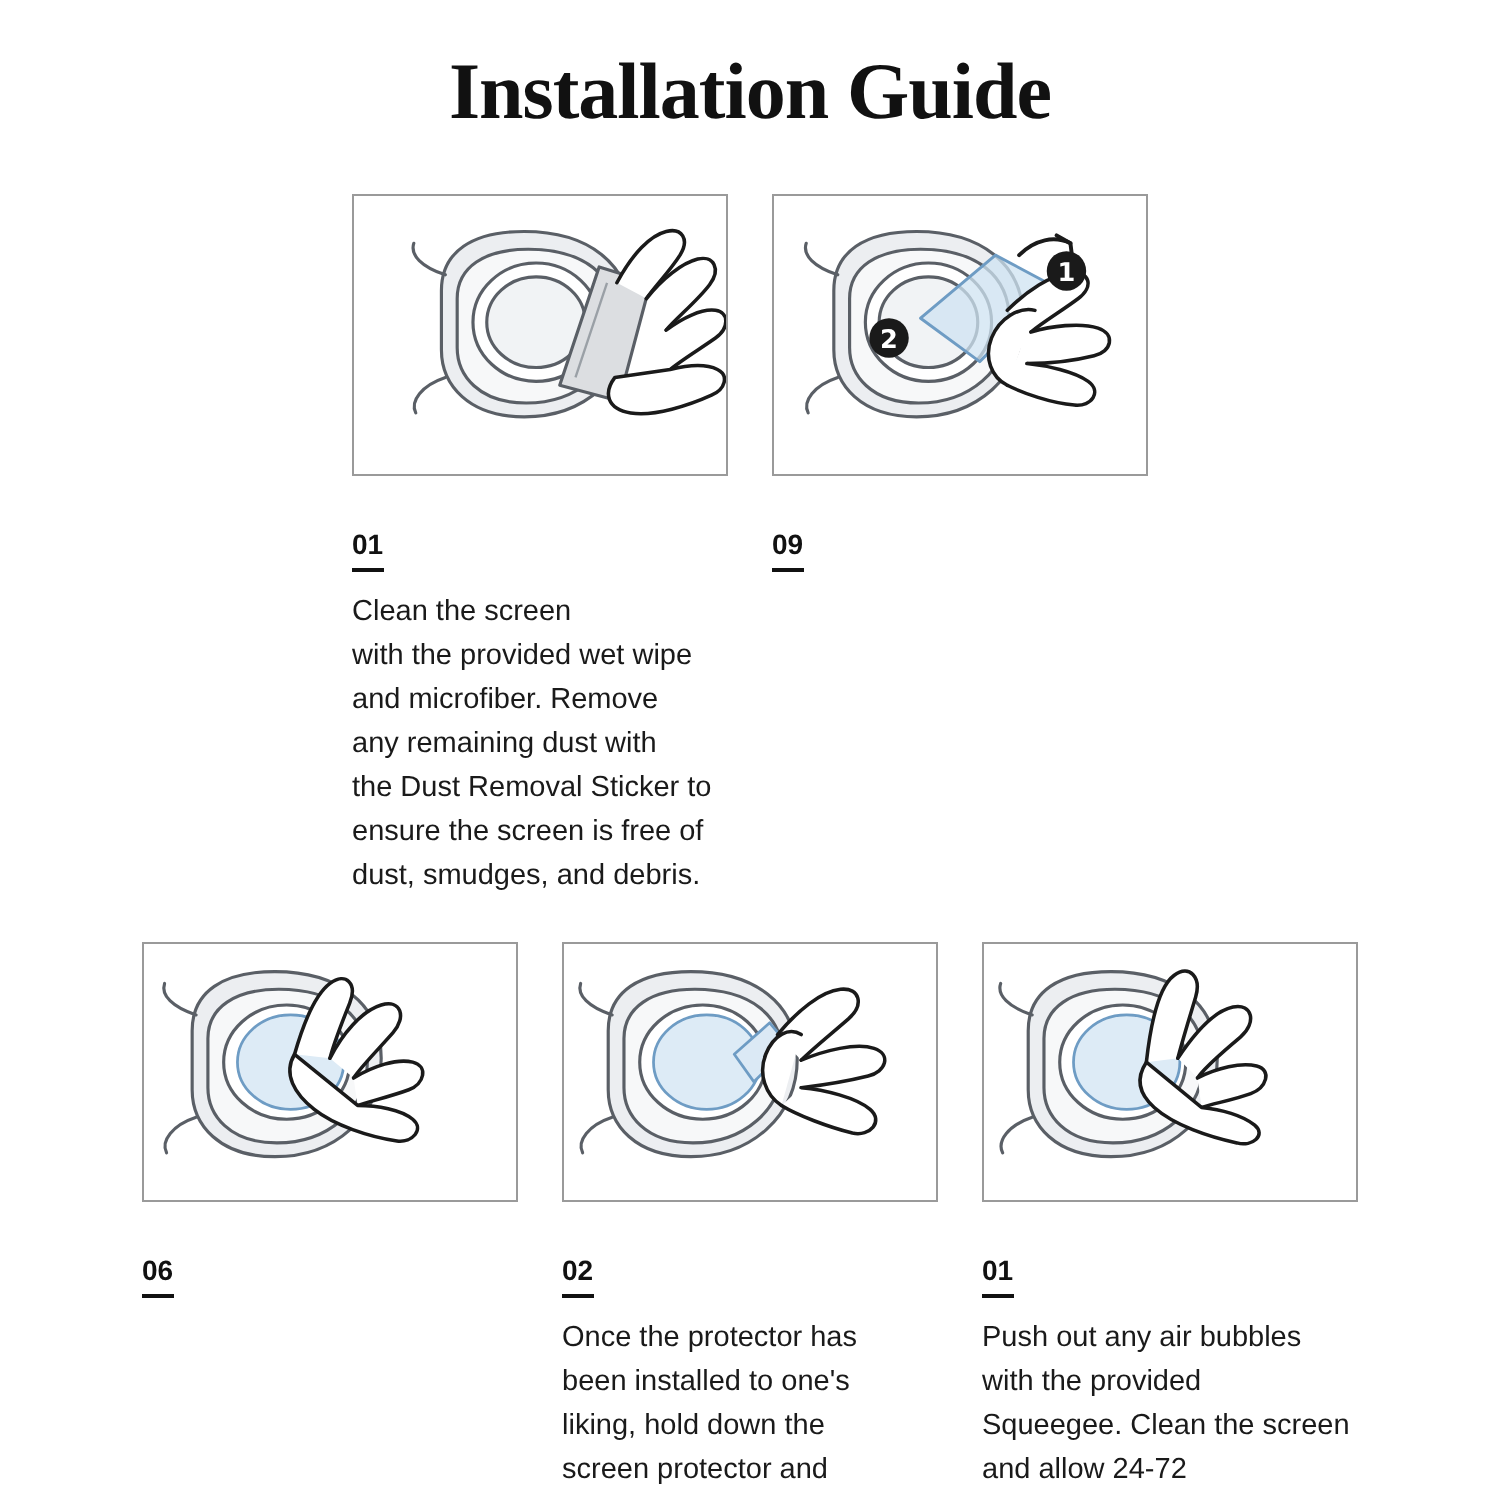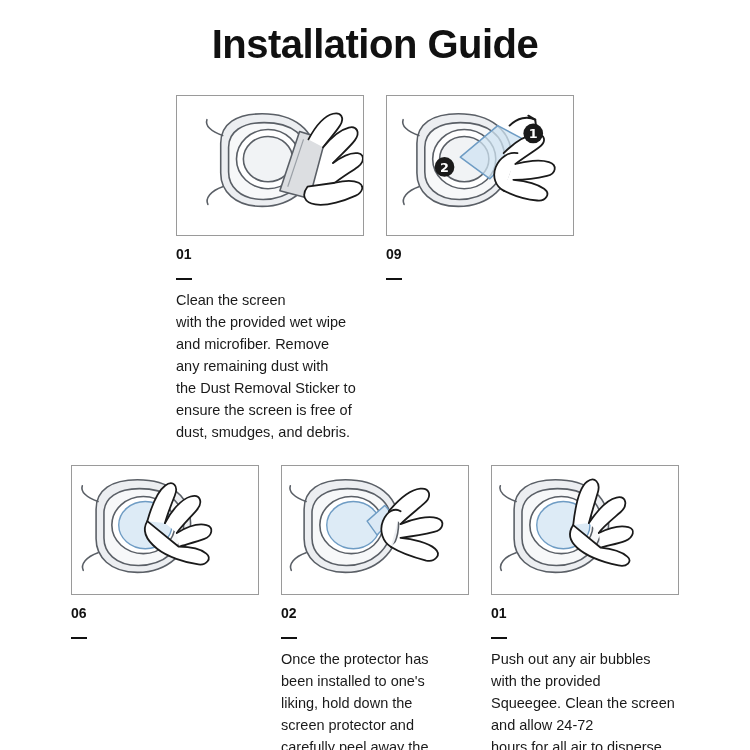--- a/index.html
+++ b/index.html
@@ -22,21 +22,21 @@
     background: #ffffff;
   }
   .title {
     text-align: center;
     font-size: 40px;
     font-weight: bold;
     letter-spacing: -0.5px;
     color: #111111;
     padding-top: 22px;
     padding-bottom: 6px;
-    font-family: Liberation Sans, sans-serif;
+    font-family: Liberation Serif, serif;
   }
 
   
   .row1 {
     display: flex;
     justify-content: center;
     gap: 22px;
     margin-top: 8px;
   }
   .col-r1 {
@@ -50,24 +50,24 @@
     overflow: hidden;
   }
   .fig-r1 {
     width: 188px;
     height: 141px;
   }
   .step-num {
     font-size: 14px;
     font-weight: bold;
     color: #111;
-    margin-top: 10px;
+    margin-top: 26px;
     display: inline-block;
     border-bottom: 2px solid #111;
-    padding-bottom: 16px;
+    padding-bottom: 4px;
     line-height: 16px;
   }
   .step-text {
     font-size: 14.5px;
     line-height: 22px;
     color: #1a1a1a;
     margin-top: 9px;
     white-space: pre-line;
   }
 

